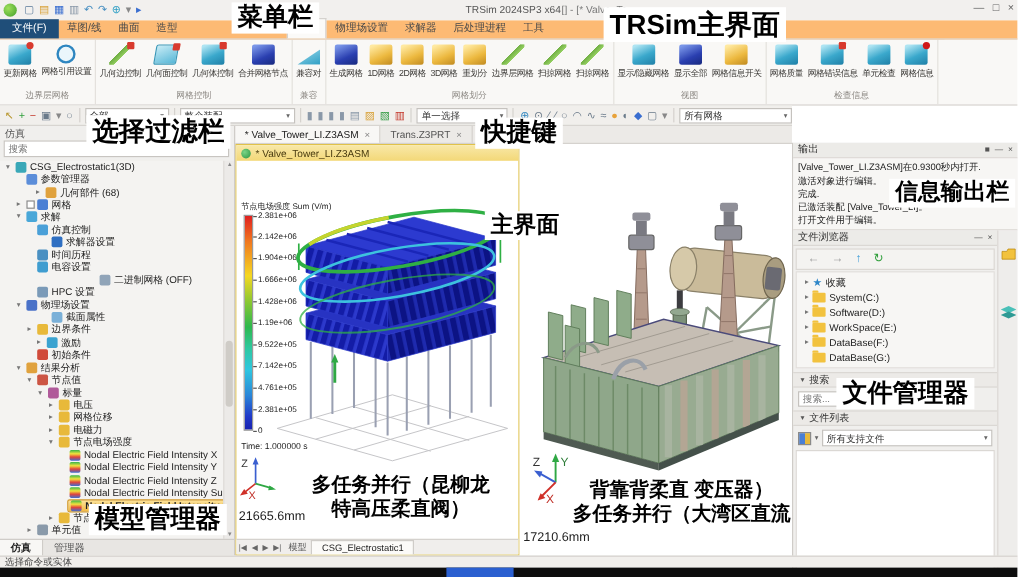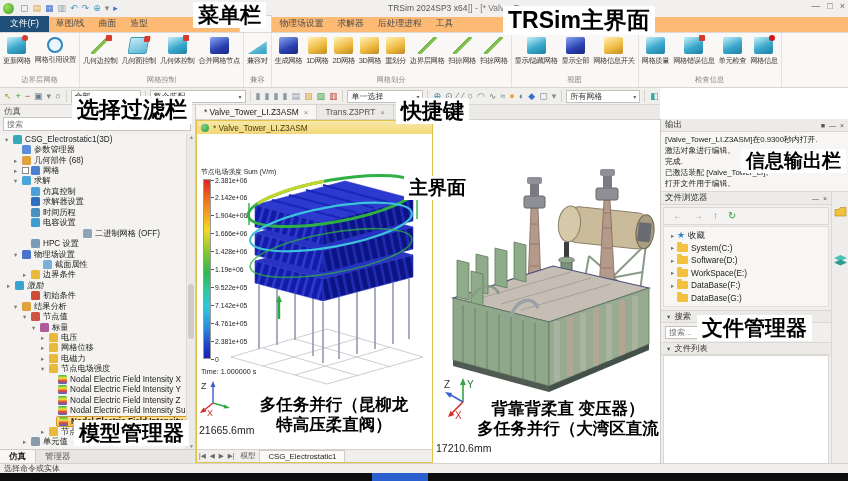--- a/index.html
+++ b/index.html
@@ -341,21 +341,21 @@
     <span class="qb-ico" style="color: rgb(106, 122, 138);">○</span>
     <span class="qb-ico" style="color: rgb(106, 122, 138);">◠</span>
     <span class="qb-ico" style="color: rgb(106, 122, 138);">∿</span>
     <span class="qb-ico" style="color: rgb(106, 122, 138);">≈</span>
     <span class="qb-ico" style="color: rgb(232, 162, 58);">●</span>
     <span class="qb-ico" style="color: rgb(106, 122, 138);">◐</span>
     <span class="qb-ico" style="color: rgb(58, 110, 208);">◆</span>
     <span class="qb-ico" style="color: rgb(106, 122, 138);">▢</span>
     <span class="qb-ico" style="color: rgb(136, 136, 136);">▾</span>
     <span class="qb-sep"></span>
-    <div class="qb-sel" style="width: 74px;">
+    <div class="qb-sel" style="width: 94px;">
       <span>所有网格</span>
       <span style="font-size: 6px; color: rgb(102, 102, 102);">▾</span>
     </div>
     <span class="qb-sep"></span>
     <span class="qb-ico" style="color: rgb(58, 168, 160);">◧</span>
   </div>
 
 <div id="leftpanel">
   <div id="lp-caption">仿真</div>
   <input id="lp-search" placeholder="搜索" style="">
@@ -367,21 +367,21 @@
           <span class="tlabel">CSG_Electrostatic1(3D)</span>
         </span>
       </div>
       <div class="titem" style="padding-left: 11px;">
         <span class="texp"></span>
         <span class="trow-inner">
           <span class="ticon" style="background: rgb(91, 141, 217);"></span>
           <span class="tlabel">参数管理器</span>
         </span>
       </div>
-      <div class="titem" style="padding-left: 11px;">
+      <div class="titem" style="padding-left: 27px;">
         <span class="texp">▸</span>
         <span class="trow-inner">
           <span class="ticon" style="background: rgb(224, 162, 62);"></span>
           <span class="tlabel">几何部件 (68)</span>
         </span>
       </div>
       <div class="titem" style="padding-left: 11px;">
         <span class="texp">▸</span>
         <span class="trow-inner">
           <span class="tcheck"></span>
@@ -396,21 +396,21 @@
           <span class="tlabel">求解</span>
         </span>
       </div>
       <div class="titem" style="padding-left: 20px;">
         <span class="texp"></span>
         <span class="trow-inner">
           <span class="ticon" style="background: rgb(74, 160, 216);"></span>
           <span class="tlabel">仿真控制</span>
         </span>
       </div>
-      <div class="titem" style="padding-left: 20px;">
+      <div class="titem" style="padding-left: 32px;">
         <span class="texp"></span>
         <span class="trow-inner">
           <span class="ticon" style="background: rgb(47, 111, 194);"></span>
           <span class="tlabel">求解器设置</span>
         </span>
       </div>
       <div class="titem" style="padding-left: 20px;">
         <span class="texp"></span>
         <span class="trow-inner">
           <span class="ticon" style="background: rgb(74, 144, 194);"></span>
@@ -452,21 +452,21 @@
           <span class="tlabel">截面属性</span>
         </span>
       </div>
       <div class="titem" style="padding-left: 20px;">
         <span class="texp">▸</span>
         <span class="trow-inner">
           <span class="ticon" style="background: rgb(232, 185, 58);"></span>
           <span class="tlabel">边界条件</span>
         </span>
       </div>
-      <div class="titem" style="padding-left: 4px; font-style: italic;">
+      <div class="titem" style="padding-left: 28px;">
         <span class="texp">▸</span>
         <span class="trow-inner">
           <span class="ticon" style="background: rgb(58, 163, 208);"></span>
           <span class="tlabel">激励</span>
         </span>
       </div>
       <div class="titem" style="padding-left: 20px;">
         <span class="texp"></span>
         <span class="trow-inner">
           <span class="ticon" style="background: rgb(208, 74, 58);"></span>
@@ -894,20 +894,28 @@
     <div id="search-row">
       <input id="fb-search" placeholder="搜索..." style="">
       <span style="font-size:6px;color:#666">▾</span>
       <span class="mag"></span>
       <span class="redpen"></span>
     </div>
     <div class="sec-head" style="margin-top:0">
       <span class="tri-down">▼</span>
       <span>文件列表</span>
     </div>
+    <div id="filter-row">
+      <span class="gridico"></span>
+      <span style="font-size:6px;color:#666">▾</span>
+      <div id="filter-select">
+        <span>所有支持文件</span>
+        <span style="font-size:6px;color:#666">▾</span>
+      </div>
+    </div>
     <div id="file-list-empty"></div>
   </div>
 
   <div id="dock">
     <svg width="13" height="11" viewBox="0 0 13 11">
       <path d="M1 3.5 h4 l1 -2 h6 v8.5 h-11 z" fill="#f2c23e" stroke="#b8860b" stroke-width="0.6"></path>
     </svg>
     <svg width="13" height="11" viewBox="0 0 13 11">
       <polygon points="6.5,0 13,3 6.5,6 0,3" fill="#49c0b8"></polygon>
       <polygon points="6.5,4.5 13,7.5 6.5,10.5 0,7.5" fill="#2e9a94"></polygon>

